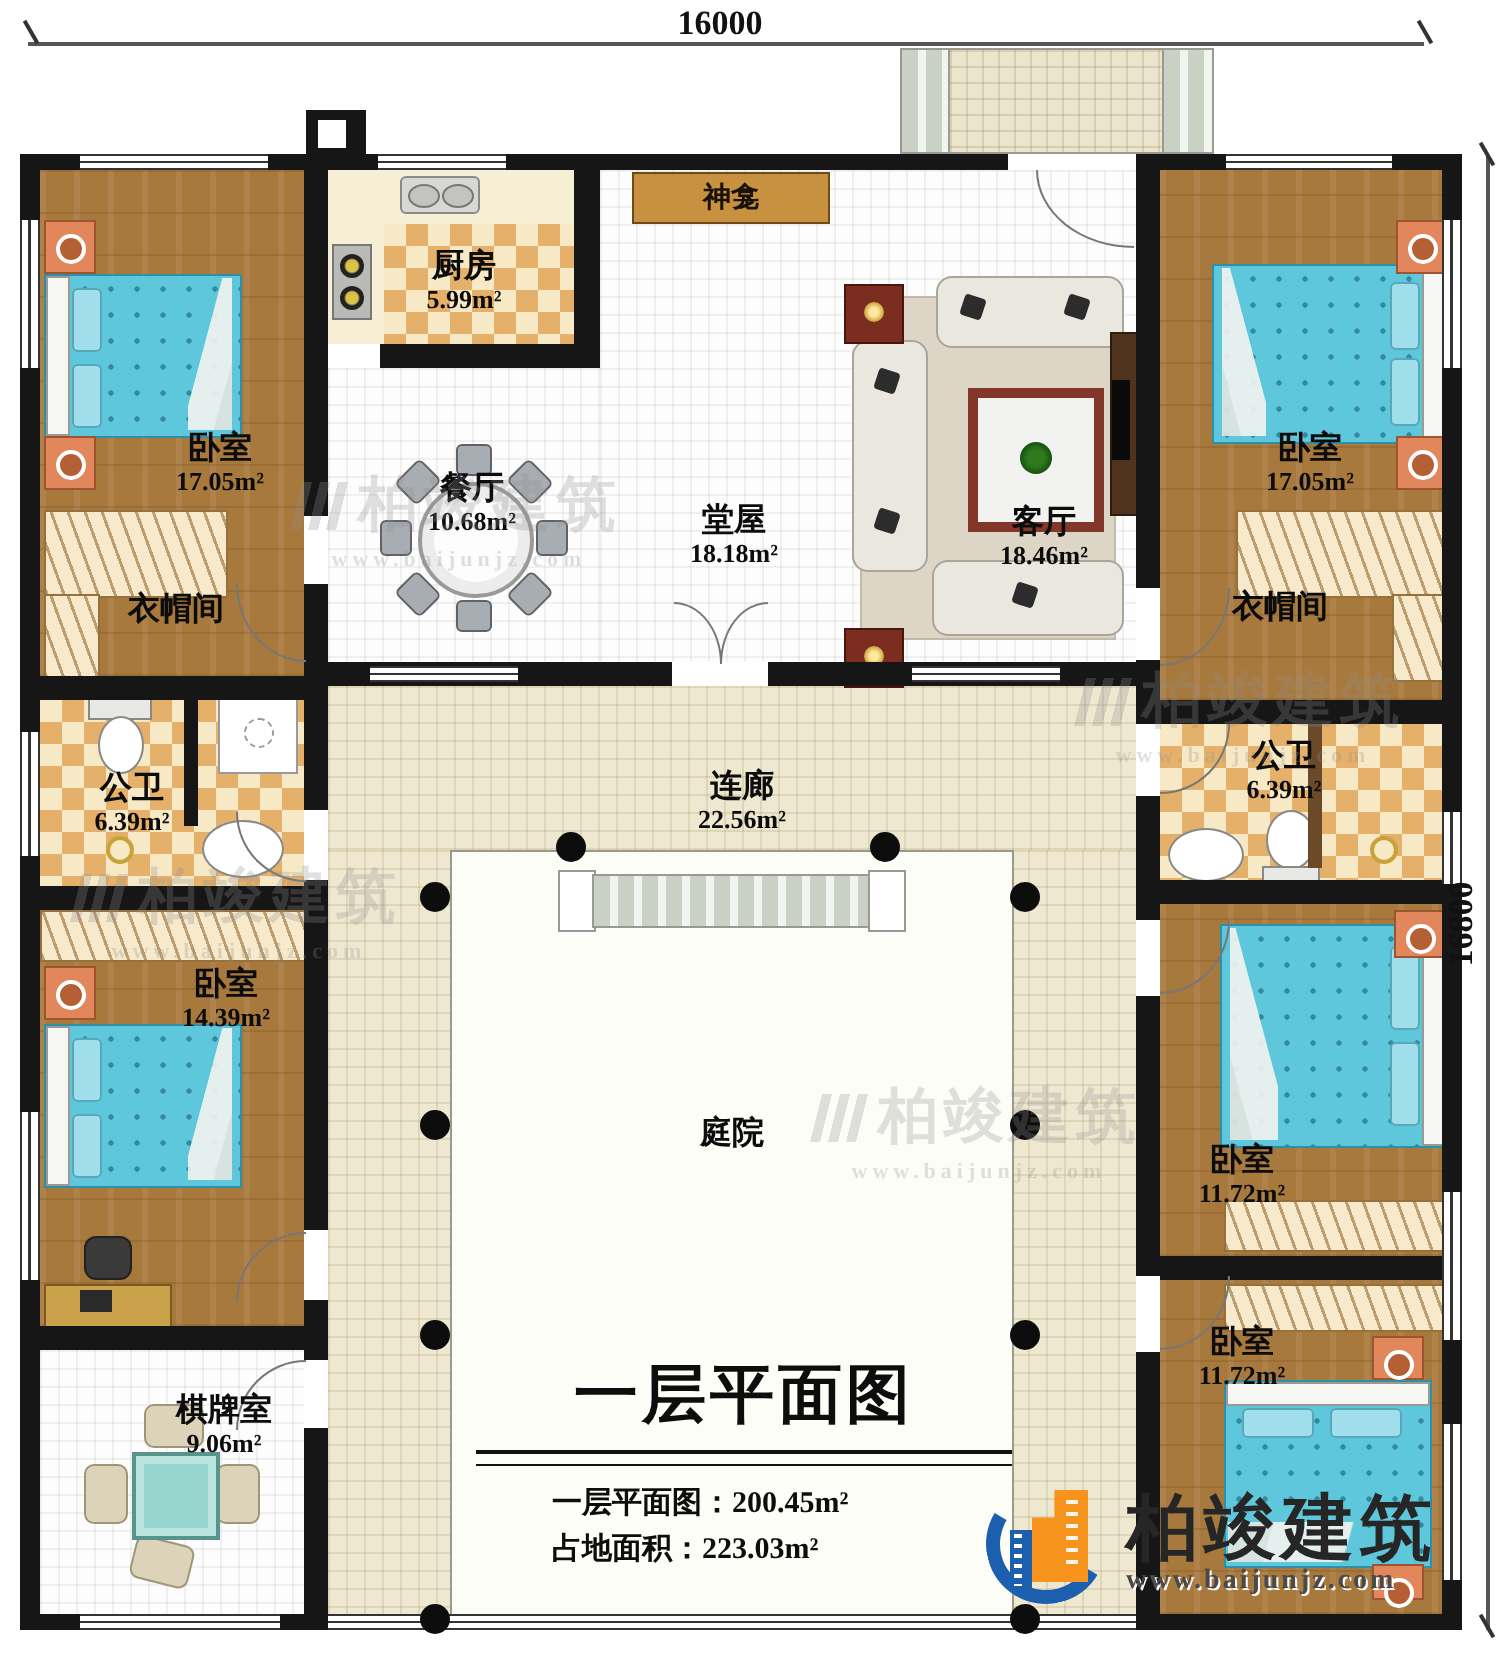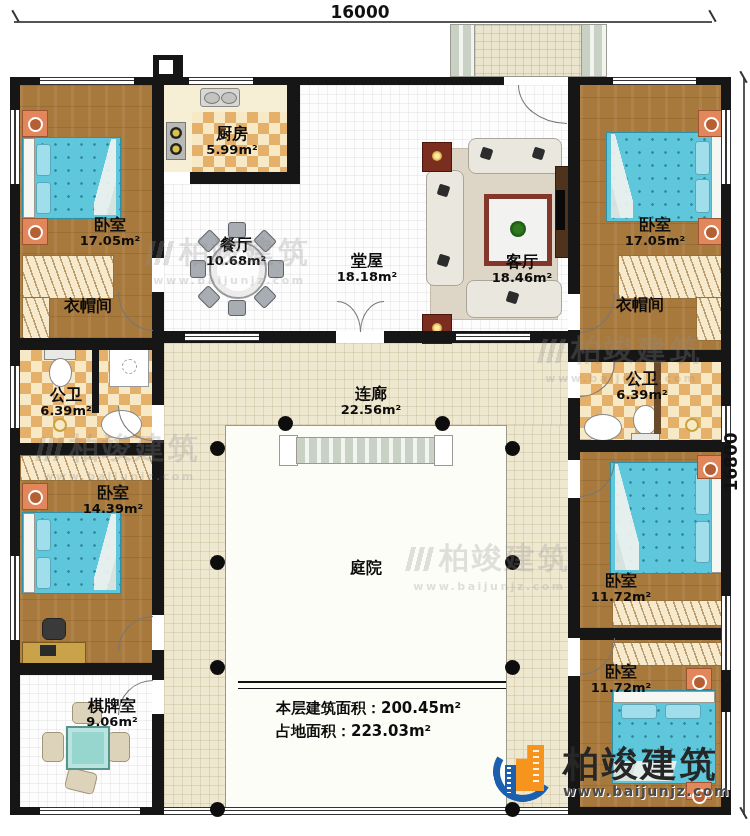--- a/index.html
+++ b/index.html
@@ -1,16 +1,16 @@
 <!DOCTYPE html>
 <html><head>
 <meta charset="utf-8">
 <style>
   html,body{margin:0;padding:0;background:#fff;font-family:"DejaVu Sans","Liberation Sans",sans-serif;}
-  #plan{position:relative;width:750px;height:836px;background:#fff;overflow:hidden;}
+  #plan{position:relative;width:750px;height:836px;background:#fff;overflow:hidden;font-family:Liberation Serif, serif;}
   .abs{position:absolute;}
   .wall{position:absolute;background:#161616;z-index:30;}
   .winh{position:absolute;z-index:35;background:linear-gradient(to bottom,#333 0 12%,#fff 12% 42%,#333 42% 56%,#fff 56% 88%,#333 88% 100%);}
   .winv{position:absolute;z-index:35;background:linear-gradient(to right,#333 0 12%,#fff 12% 42%,#333 42% 56%,#fff 56% 88%,#333 88% 100%);}
   .open{position:absolute;z-index:35;background:#fff;}
   .wood{position:absolute;z-index:1;background-color:#a8793c;background-image:repeating-linear-gradient(0deg,rgba(60,30,5,.13) 0 1px,transparent 1px 21px),repeating-linear-gradient(90deg,rgba(255,255,255,.07) 0 3px,transparent 3px 17px);}
   .tilew{position:absolute;z-index:1;background-color:#fdfdfd;background-image:linear-gradient(rgba(0,0,0,.05) 1px,transparent 1px),linear-gradient(90deg,rgba(0,0,0,.05) 1px,transparent 1px);background-size:9px 9px;}
   .cream{position:absolute;z-index:1;background-color:#efe8d1;background-image:linear-gradient(rgba(130,110,50,.15) 1px,transparent 1px),linear-gradient(90deg,rgba(130,110,50,.15) 1px,transparent 1px);background-size:9px 9px;}
   .checker{position:absolute;z-index:2;background:repeating-conic-gradient(#e5b06a 0% 25%,#f7e9c6 0% 50%);background-size:22px 22px;}
   .court{position:absolute;z-index:2;background:#fdfdf7;border:1px solid #9a9a8a;}
@@ -171,20 +171,23 @@
   <div class="dot" style="left:435px;top:416px;"></div>
   <div class="dot" style="left:210px;top:441px;"></div>
   <div class="dot" style="left:505px;top:441px;"></div>
   <div class="dot" style="left:210px;top:555px;"></div>
   <div class="dot" style="left:505px;top:555px;"></div>
   <div class="dot" style="left:210px;top:660px;"></div>
   <div class="dot" style="left:505px;top:660px;"></div>
   <div class="dot" style="left:210px;top:802px;"></div>
   <div class="dot" style="left:505px;top:802px;"></div>
 
+  <div class="shrine" style="left:316px;top:86px;width:97px;height:24px;">
+      <span>神龛</span>
+    </div>
 
   <div class="nstand" style="left:22px;top:110px;width:24px;height:25px;">
       <div class="knob"></div>
     </div>
   <div class="nstand" style="left:22px;top:218px;width:24px;height:25px;">
       <div class="knob"></div>
     </div>
   <div class="bedq" style="left:22px;top:137px;width:97px;height:80px;">
     <div class="head" style="left:0;top:0;width:10px;height:78px;"></div>
     <div class="pill" style="left:13px;top:6px;width:13px;height:30px;"></div>
@@ -395,24 +398,25 @@
   <div class="wm" style="left:408px;top:538px;">
     <div class="t1">
         <span class="wmicon"></span>
         <span>柏竣建筑</span>
       </div>
     <div class="t2">www.baijunjz.com</div>
   </div>
 
   <div class="tb">
     <div class="tb-row">
+      <span class="tb-title">一层平面图</span>
     </div>
     <div class="tb-rule"></div>
     <div class="tb-lines">
-      <div>本层建筑面积：200.45m²</div>
+      <div>一层平面图：200.45m²</div>
       <div>占地面积：223.03m²</div>
 
     </div>
   </div>
 
   <div class="logo">
     <div class="lmark">
       <div class="lswoosh"></div>
       <div class="lbuild"></div>
       <div class="lwin"></div>

